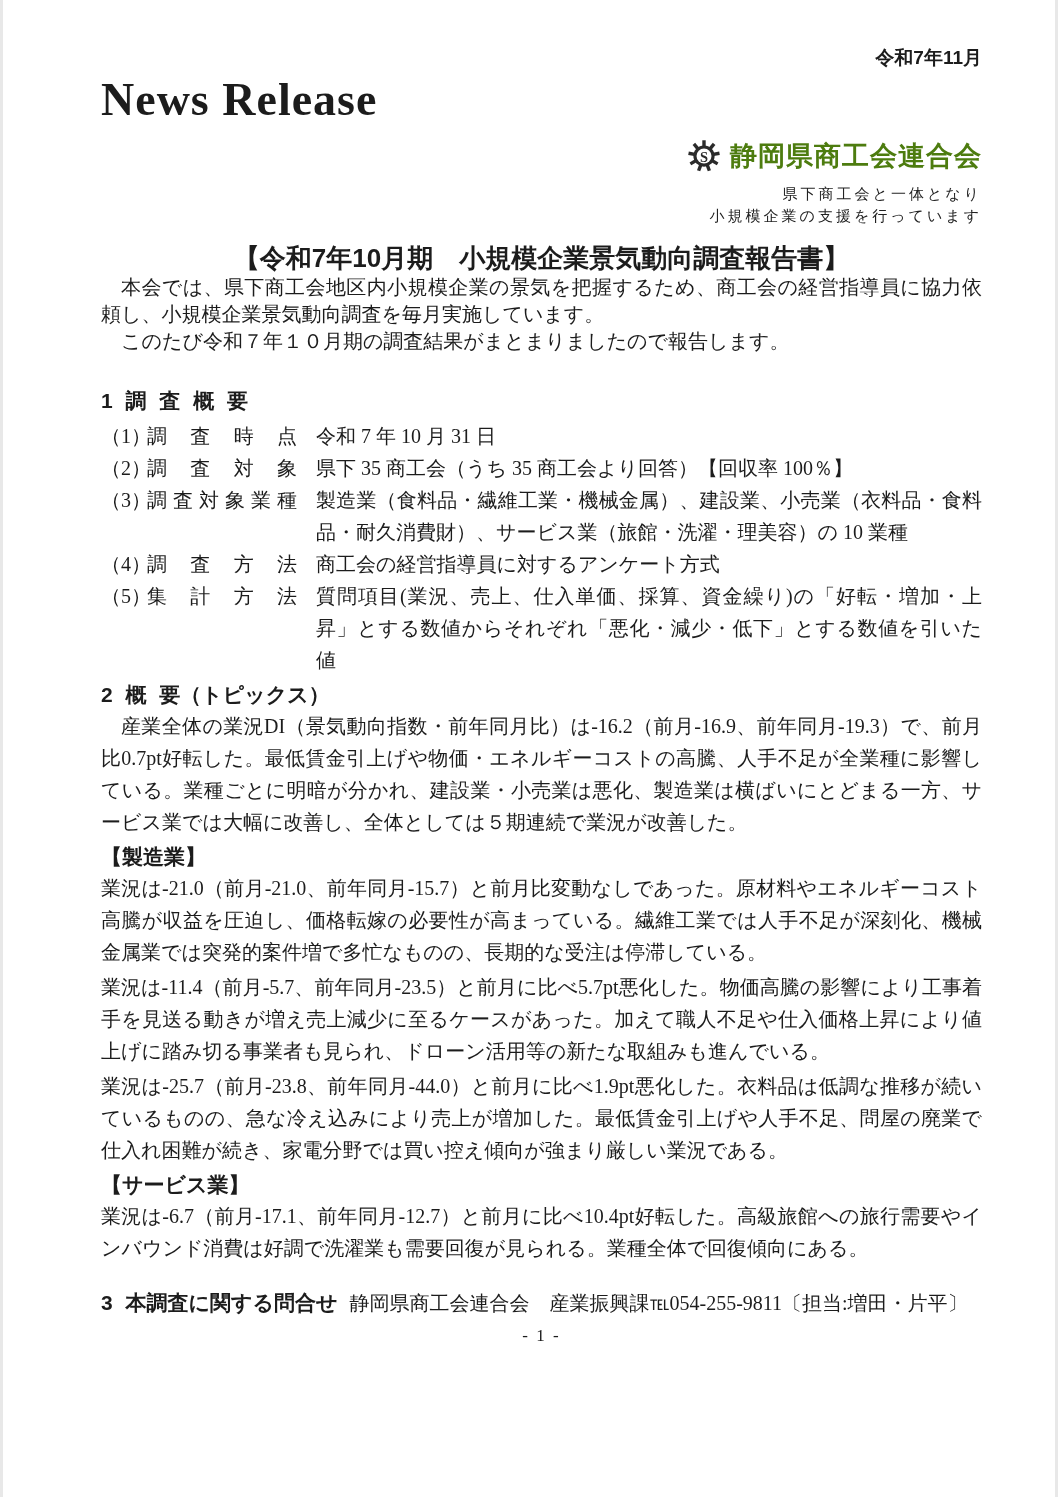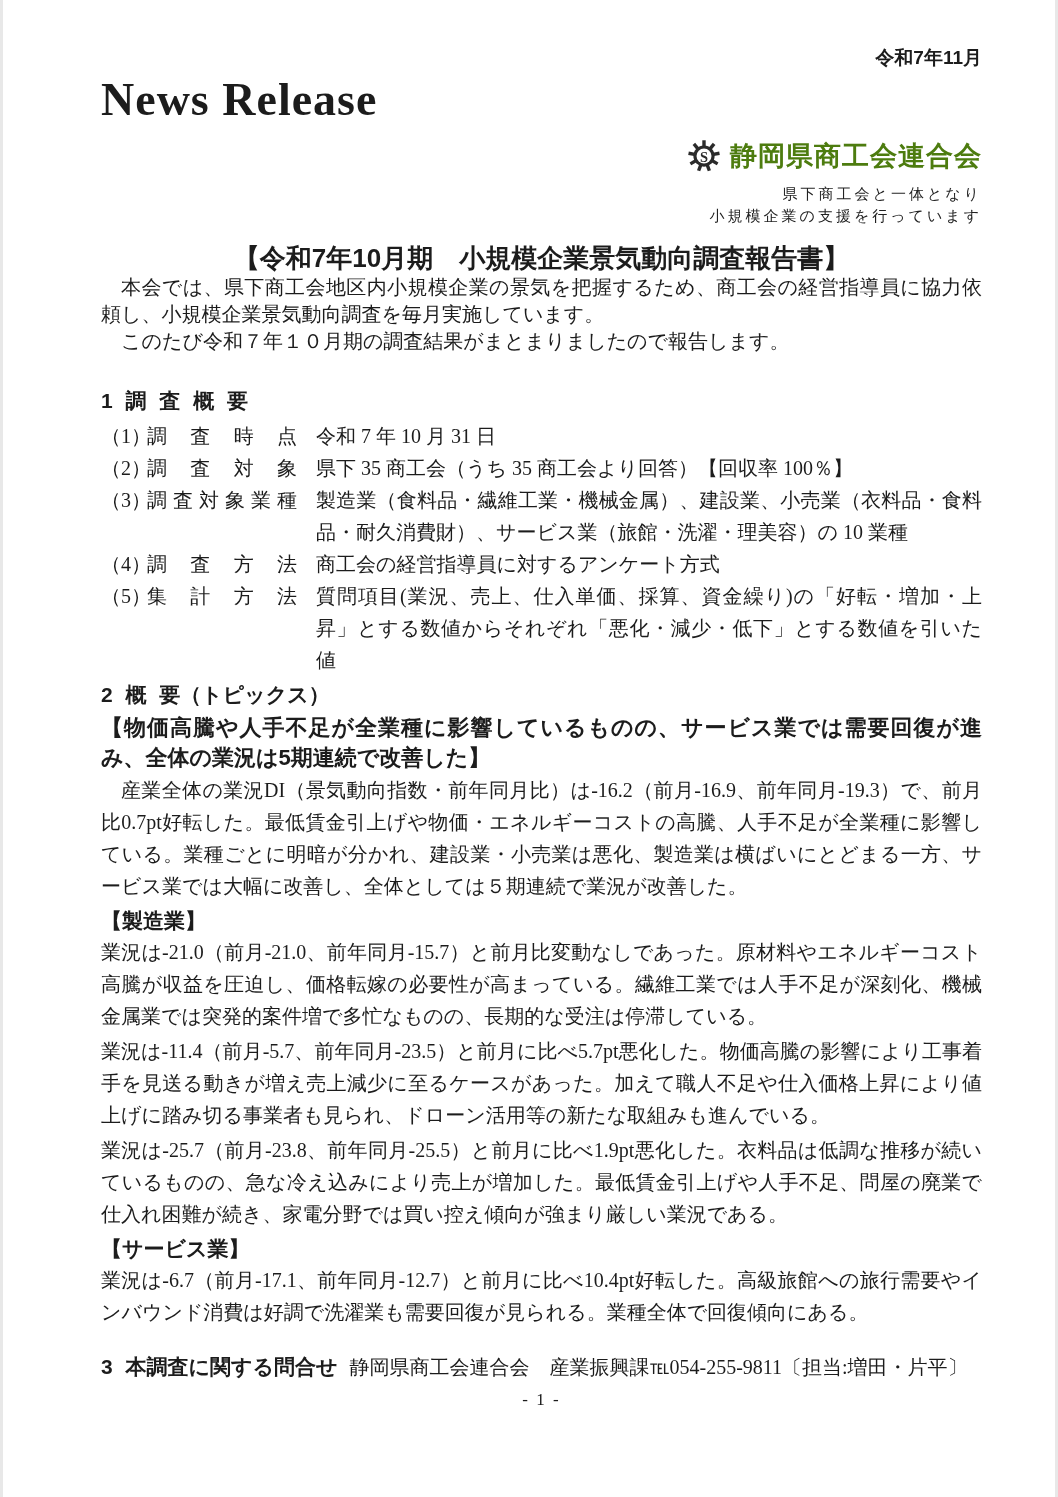--- a/index.html
+++ b/index.html
@@ -128,35 +128,34 @@
     </div>
     <div class="item">
       <span class="item-num">（5）</span>
       <span class="item-label">集計方法</span>
       <span class="item-content">質問項目(業況、売上、仕入単価、採算、資金繰り)の「好転・増加・上昇」とする数値からそれぞれ「悪化・減少・低下」とする数値を引いた値</span>
     </div>
   </div>
 
   <div class="sec-heading h2-heading">2 概 要（トピックス）</div>
 
-  <div class="topic">【物価高騰や人手不足が全業種に影響しているものの、サービス業では需要回復が進み、全体の業況は5期連続で改善した】</div>
 
   <p class="overview">産業全体の業況DI（景気動向指数・前年同月比）は-16.2（前月-16.9、前年同月-19.3）で、前月比0.7pt好転した。最低賃金引上げや物価・エネルギーコストの高騰、人手不足が全業種に影響している。業種ごとに明暗が分かれ、建設業・小売業は悪化、製造業は横ばいにとどまる一方、サービス業では大幅に改善し、全体としては５期連続で業況が改善した。</p>
 
   <div class="category">
     <h3 class="cat-heading">【製造業】</h3>
     <p class="cat-body">業況は-21.0（前月-21.0、前年同月-15.7）と前月比変動なしであった。原材料やエネルギーコスト高騰が収益を圧迫し、価格転嫁の必要性が高まっている。繊維工業では人手不足が深刻化、機械金属業では突発的案件増で多忙なものの、長期的な受注は停滞している。</p>
   </div>
 
   <div class="category">
     <p class="cat-body">業況は-11.4（前月-5.7、前年同月-23.5）と前月に比べ5.7pt悪化した。物価高騰の影響により工事着手を見送る動きが増え売上減少に至るケースがあった。加えて職人不足や仕入価格上昇により値上げに踏み切る事業者も見られ、ドローン活用等の新たな取組みも進んでいる。</p>
   </div>
 
   <div class="category">
-    <p class="cat-body">業況は-25.7（前月-23.8、前年同月-25.5）と前月に比べ1.9pt悪化した。衣料品は低調な推移が続いているものの、急な冷え込みにより売上が増加した。最低賃金引上げや人手不足、問屋の廃業で仕入れ困難が続き、家電分野では買い控え傾向が強まり厳しい業況である。</p>
+    <p class="cat-body">業況は-25.7（前月-23.8、前年同月-44.0）と前月に比べ1.9pt悪化した。衣料品は低調な推移が続いているものの、急な冷え込みにより売上が増加した。最低賃金引上げや人手不足、問屋の廃業で仕入れ困難が続き、家電分野では買い控え傾向が強まり厳しい業況である。</p>
   </div>
 
   <div class="category">
     <h3 class="cat-heading">【サービス業】</h3>
     <p class="cat-body">業況は-6.7（前月-17.1、前年同月-12.7）と前月に比べ10.4pt好転した。高級旅館への旅行需要やインバウンド消費は好調で洗濯業も需要回復が見られる。業種全体で回復傾向にある。</p>
   </div>
 
   <div class="contact">
     <span class="contact-heading">3 本調査に関する問合せ</span><span>静岡県商工会連合会　産業振興課℡054-255-9811〔担当:増田・片平〕</span>
   </div>

